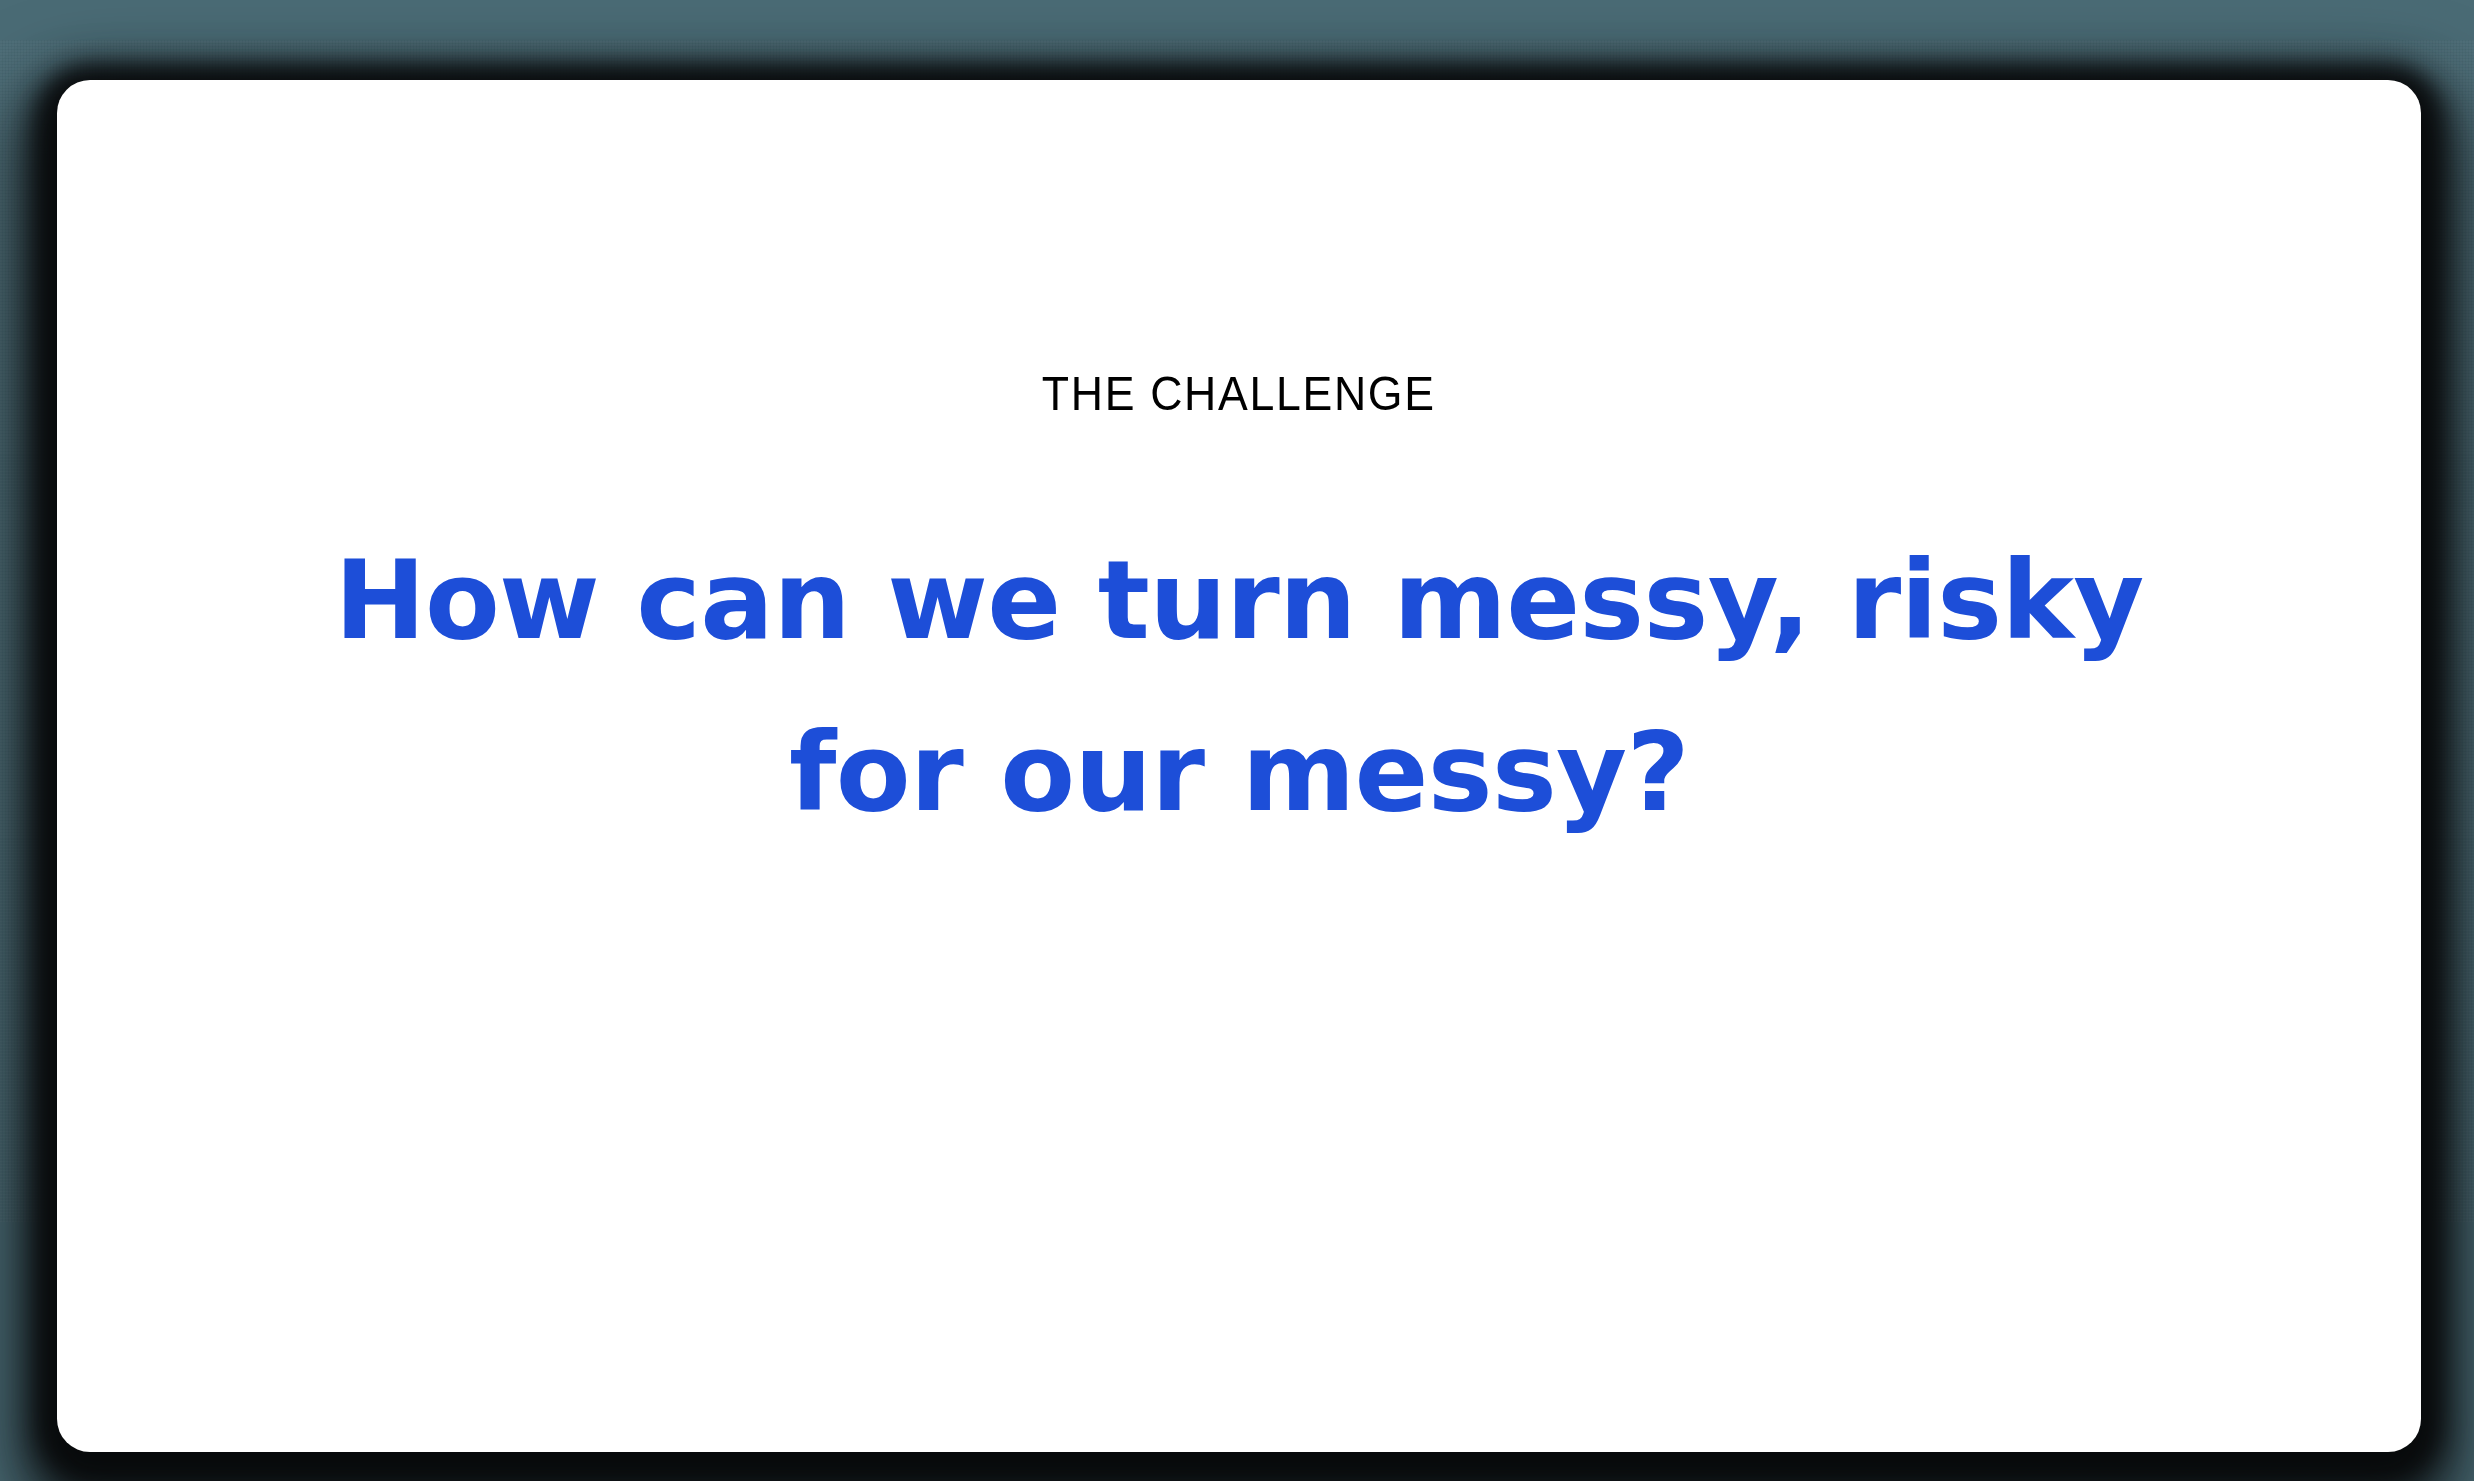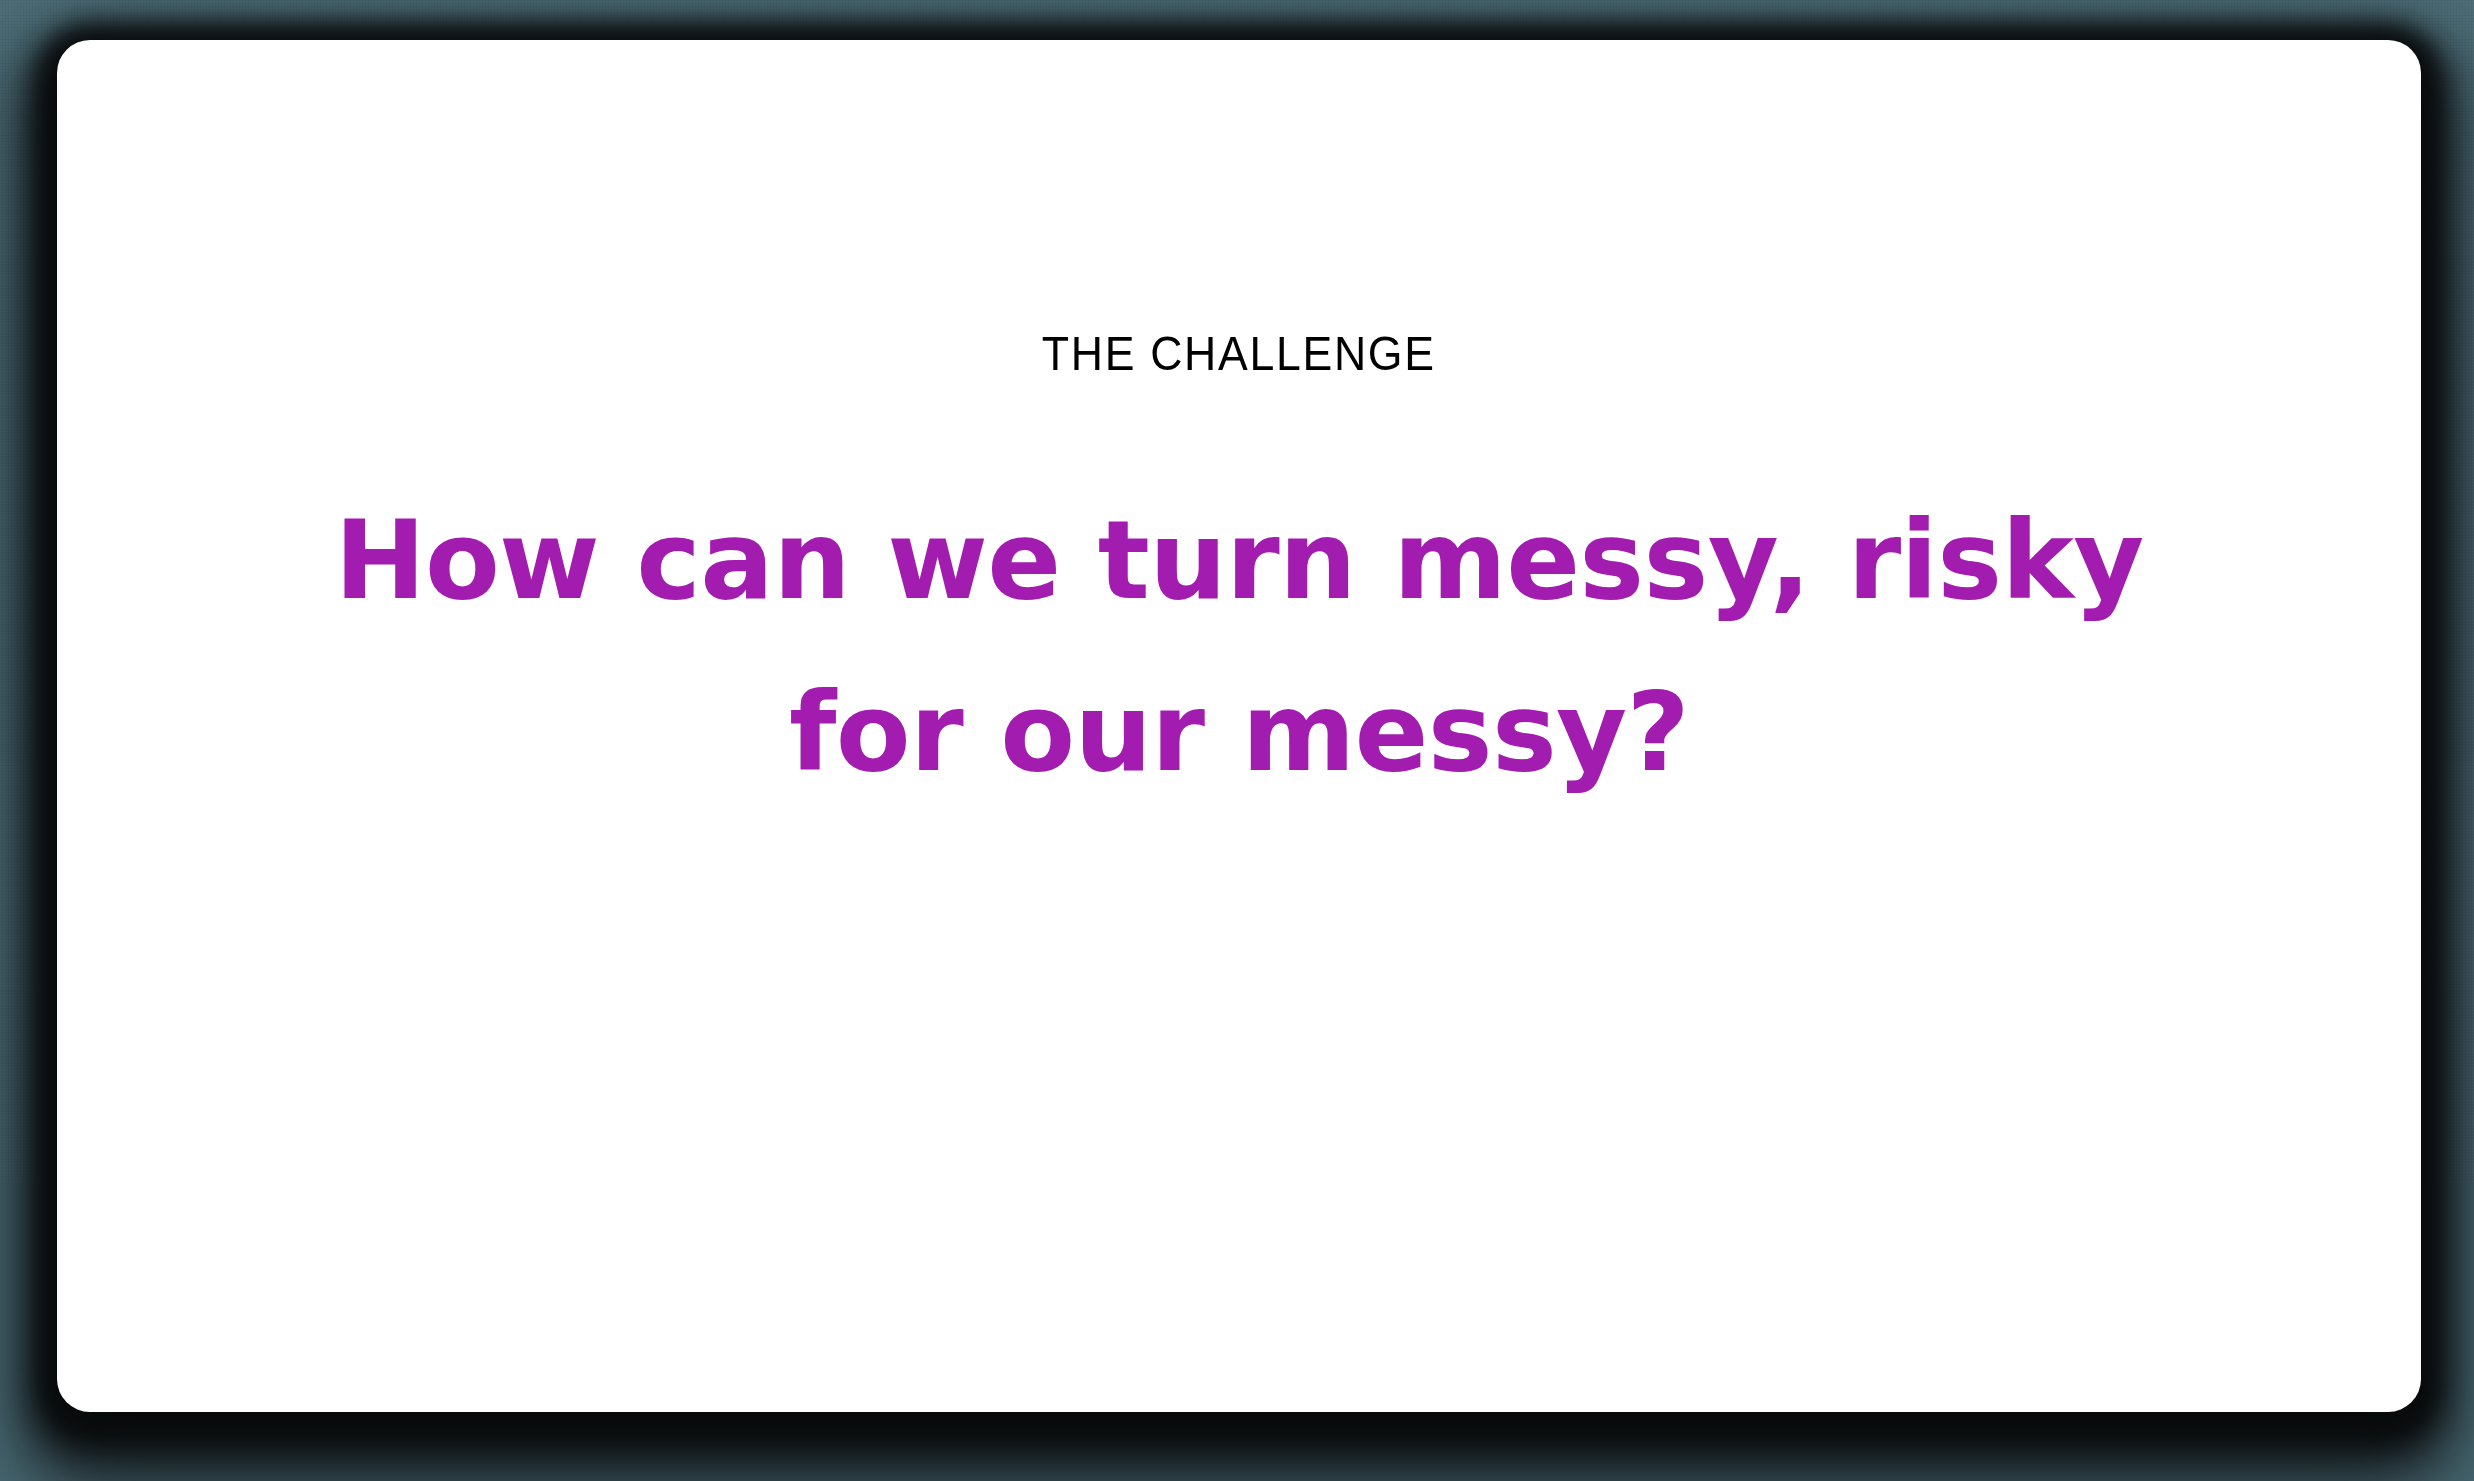--- a/index.html
+++ b/index.html
@@ -16,20 +16,21 @@
     font-family: "Liberation Sans", sans-serif;
   }
 
   
   .slide-stage {
     position: relative;
     width: 2475px;
     height: 1182px;
     background: #4a6b75;
     display: block;
+    margin-top: 40px;
   }
 
   
   .stage-texture {
     position: absolute;
     inset: 0;
     pointer-events: none;
     background-image:
       repeating-linear-gradient(0deg,
         rgba(255,255,255,0.016) 0px,
@@ -88,21 +89,21 @@
   }
 
   
   .slide-headline {
     margin-top: 97px;
     font-family: "DejaVu Sans", sans-serif;
     font-weight: 700;
     font-size: 109px;
     line-height: 172px;
     letter-spacing: -0.7px;
-    color: #a21caf;
+    color: #1d4ed8;
     text-align: center;
     width: 100%;
   }
 
   .headline-line {
     display: block;
     white-space: nowrap;
   }
 </style>
 </head>

